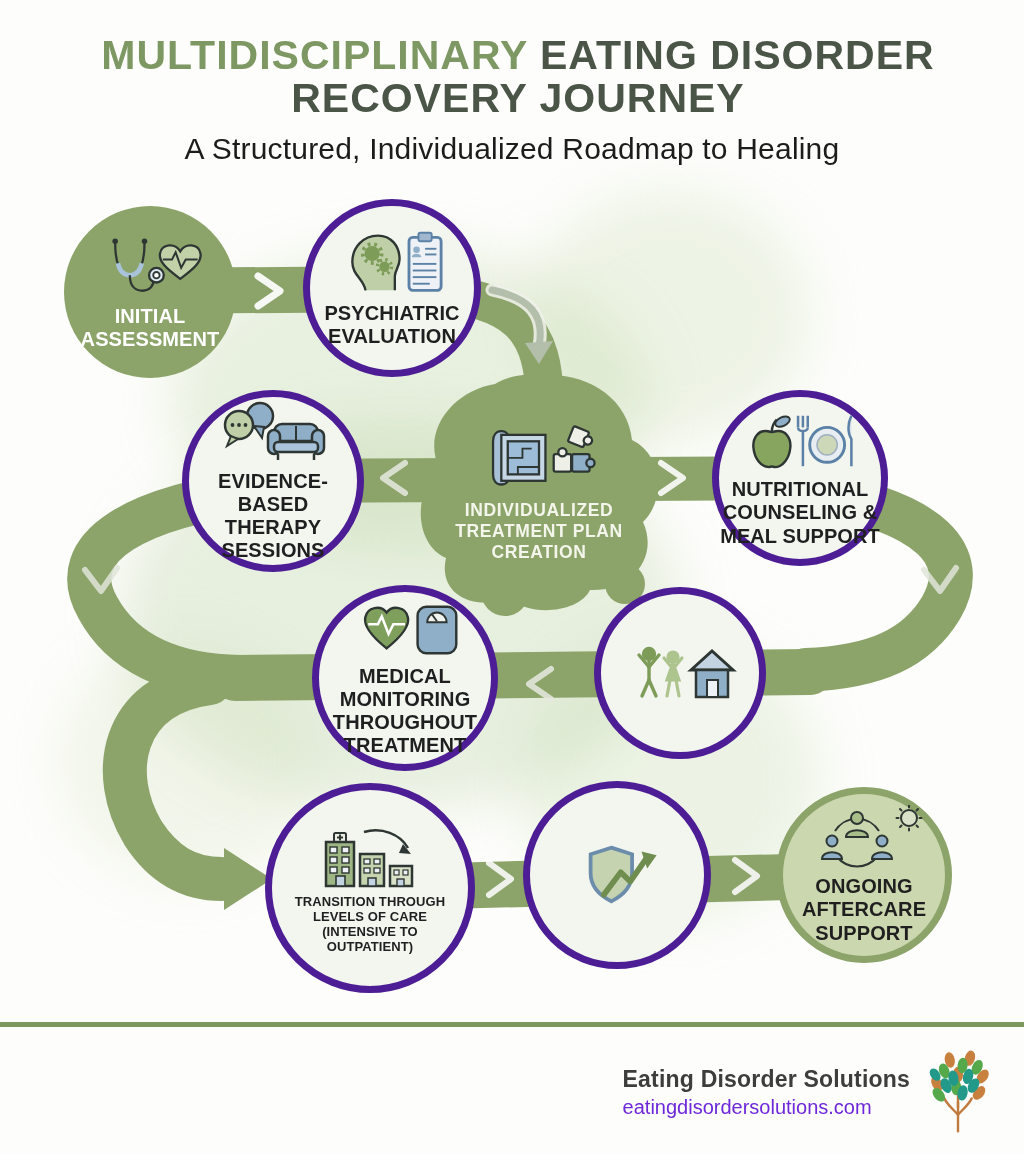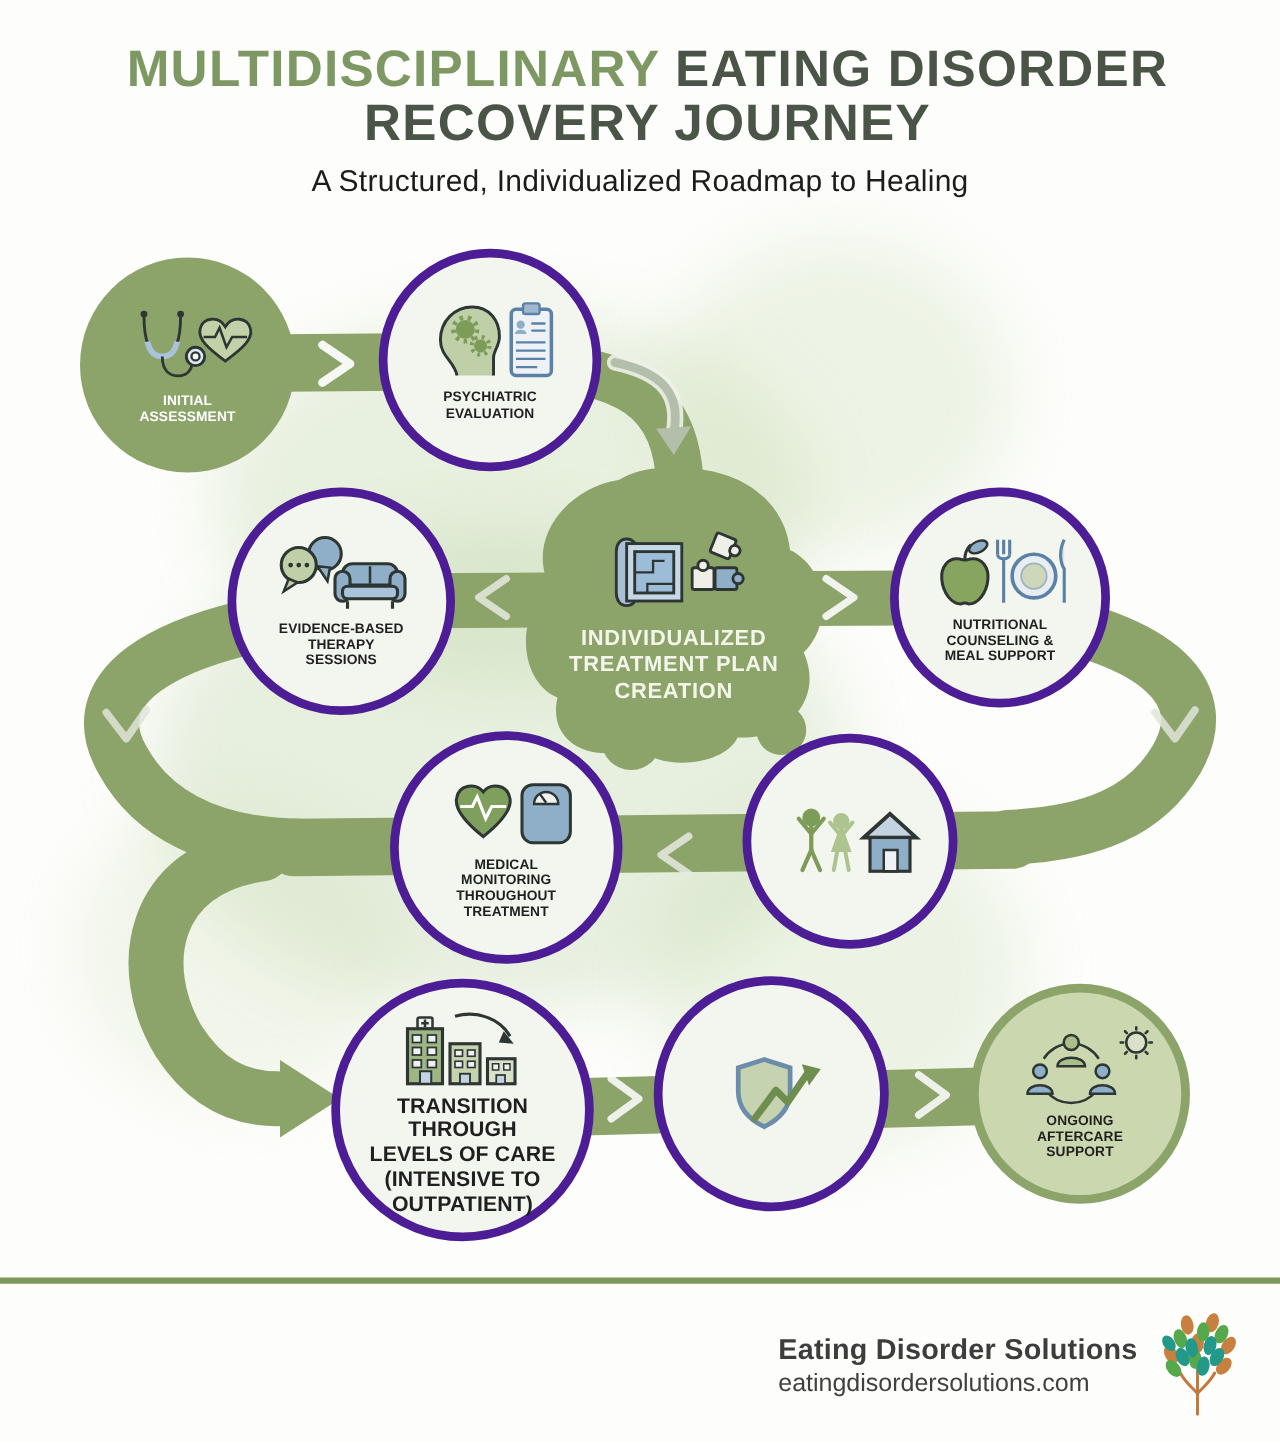--- a/index.html
+++ b/index.html
@@ -5,62 +5,62 @@
   html,body{margin:0;padding:0;background:#ffffff;}
   .canvas{
     position:relative;width:1024px;height:1154px;overflow:hidden;
     background:#fdfdfb;font-family:"Liberation Sans",sans-serif;
   }
   
   .header{position:absolute;top:34px;left:0;width:100%;text-align:center;z-index:5;}
   .title{font-size:41px;font-weight:bold;letter-spacing:1px;line-height:1.05;margin:0;padding-left:12px;}
   .title .hl{color:#7d9862;}
   .title .rest{color:#4a5548;}
-  .subtitle{margin-top:12px;font-size:24px;font-weight:400;color:#1c1c1c;letter-spacing:.2px;}
+  .subtitle{margin-top:12px;font-size:30px;font-weight:400;color:#1c1c1c;letter-spacing:.2px;}
   
   .wc{position:absolute;border-radius:50%;filter:blur(26px);z-index:0;}
   .wc1{left:170px;top:250px;width:480px;height:300px;background:rgba(190,214,166,.32);}
   .wc2{left:120px;top:420px;width:560px;height:390px;background:rgba(182,210,160,.30);}
   .wc3{left:520px;top:640px;width:300px;height:280px;background:rgba(190,215,165,.26);}
   .wc4{left:60px;top:640px;width:260px;height:240px;background:rgba(200,220,175,.22);}
   .wc5{left:530px;top:190px;width:280px;height:250px;background:rgba(203,223,178,.30);}
   
   .flow{position:absolute;left:0;top:0;z-index:1;}
   
   .node{
     position:absolute;border-radius:50%;box-sizing:border-box;z-index:2;
     display:flex;flex-direction:column;align-items:center;justify-content:center;
     text-align:center;
   }
   .node--light{background:#f3f5ef;border:7px solid #4c1d95;}
   .node--green{background:#8ca46a;}
   .node--tint{background:#cbd7ae;border:7px solid #8ca46a;}
   .node-label{
-    font-weight:bold;font-size:11px;line-height:1.16;color:#1f1f1f;
+    font-weight:bold;font-size:20px;line-height:1.16;color:#1f1f1f;
     white-space:pre-line;letter-spacing:.1px;margin-top:6px;
   }
   .node--green .node-label{color:#ffffff;}
   .node .icon{display:block;}
   .blob-content{
     position:absolute;left:428px;top:392px;width:222px;height:200px;z-index:2;
     display:flex;flex-direction:column;align-items:center;justify-content:center;text-align:center;
   }
   .blob-label{
     font-weight:bold;font-size:17.5px;line-height:1.2;color:#f4f6ec;
     white-space:pre-line;letter-spacing:.6px;margin-top:10px;
   }
   
   .footer-rule{position:absolute;left:0;top:1022px;width:100%;height:5px;background:#7c985c;z-index:3;}
   .footer{
     position:absolute;right:34px;top:1050px;z-index:3;
     display:flex;align-items:center;gap:16px;
   }
   .footer-text{}
   .brand{font-size:23px;font-weight:bold;color:#3d3d3d;letter-spacing:.2px;}
-  .site{font-size:20px;color:#404040;margin-top:3px;}
+  .site{font-size:20px;color:#6d28d9;margin-top:3px;}
 </style>
 </head>
 <body>
 
 <div class="canvas">
 
   <div class="header">
     <h1 class="title"><span class="hl">MULTIDISCIPLINARY</span><span class="rest"> EATING DISORDER</span><br>
       <span class="rest">RECOVERY JOURNEY</span></h1>
     <div class="subtitle">A Structured, Individualized Roadmap to Healing</div>
@@ -275,21 +275,21 @@
           <rect x="62" y="46" width="6" height="5"></rect>
       </g>
       <rect x="56" y="56" width="8" height="8" fill="#c3d3e2" stroke="#2e3633" stroke-width="1.5"></rect>
       <rect x="78" y="44" width="22" height="20" fill="#d9e2c8" stroke="#2e3633" stroke-width="2.5"></rect>
       <rect x="82" y="48" width="5" height="5" fill="#eef2f6" stroke="#2e3633" stroke-width="1.2"></rect>
       <rect x="91" y="48" width="5" height="5" fill="#eef2f6" stroke="#2e3633" stroke-width="1.2"></rect>
       <rect x="85" y="57" width="7" height="7" fill="#c3d3e2" stroke="#2e3633" stroke-width="1.4"></rect>
       <path d="M52 10 C70 5 88 12 96 26" fill="none" stroke="#2e3633" stroke-width="2.5"></path>
       <polygon points="91,22 99,32 87,31" fill="#2e3633"></polygon>
     </svg>
-    <div class="node-label" style="font-size:17px">TRANSITION THROUGH
+    <div class="node-label" style="font-size:13px">TRANSITION THROUGH
 LEVELS OF CARE
 (INTENSIVE TO
 OUTPATIENT)</div>
   </div>
 
   <div class="node node--light" style="left:523px;top:781px;width:188px;height:188px">
     <svg class="icon" width="104" height="66" viewBox="0 0 104 70">
       <path d="M46 6 L68 13 L68 33 C68 48 58 57 46 63 C34 57 24 48 24 33 L24 13 Z" fill="#c6d3b0" stroke="#6b8dab" stroke-width="4"></path>
       <polyline points="38,56 56,32 66,42 84,16" fill="none" stroke="#6e8d4e" stroke-width="6" stroke-linecap="round" stroke-linejoin="round"></polyline>
       <polygon points="78,10 94,14 84,28" fill="#6e8d4e"></polygon>

